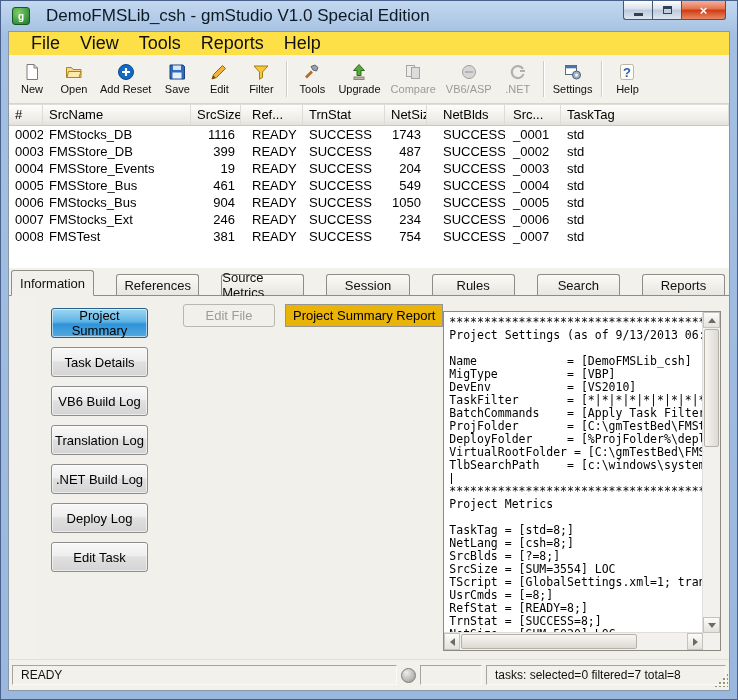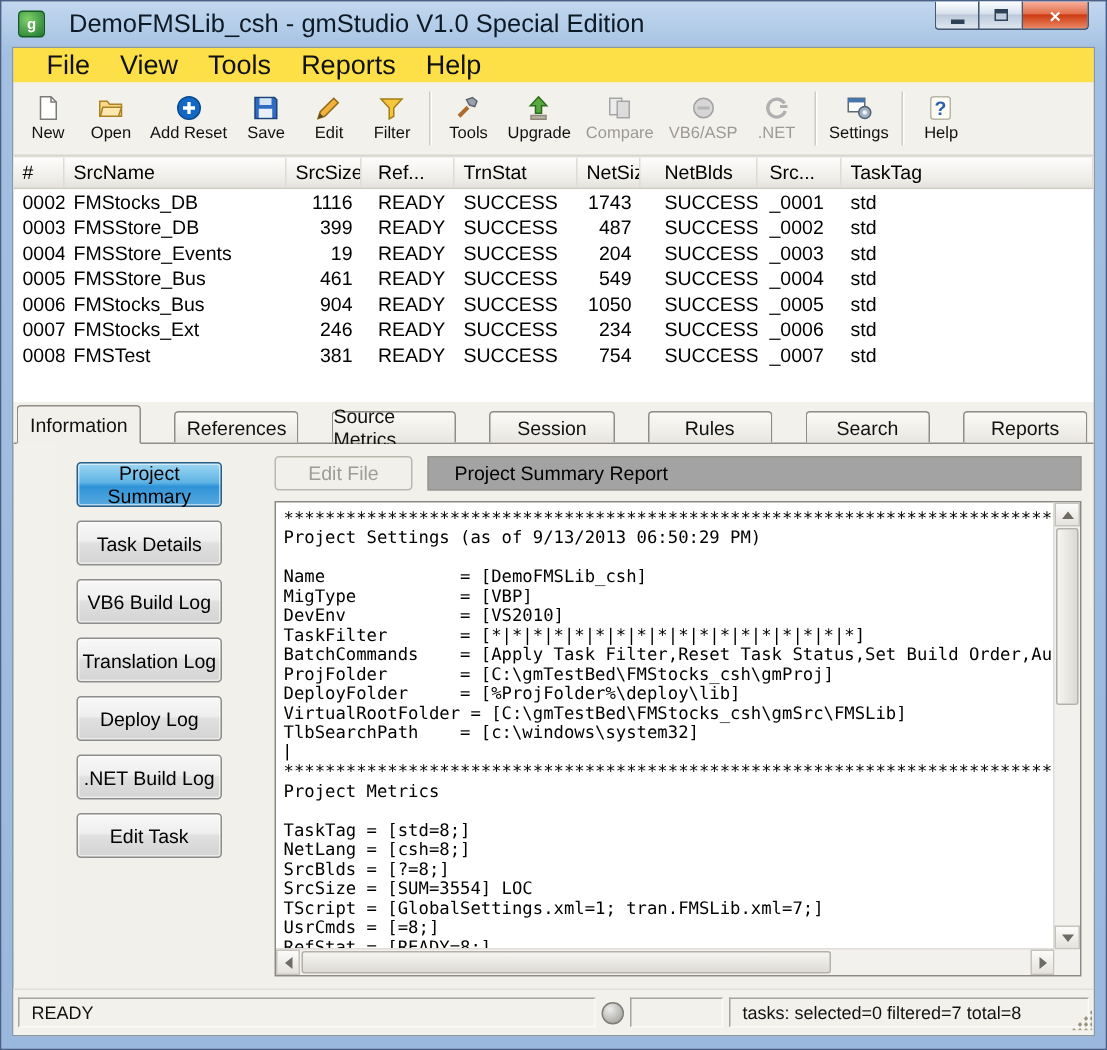--- a/index.html
+++ b/index.html
@@ -74,26 +74,26 @@
   
   .pane{flex:1;min-height:0;background:#f2f0ea;display:flex;margin-left:29px;}
   .sidebar{width:124px;flex:0 0 auto;padding:12px 0 0 13px;display:flex;flex-direction:column;gap:9px;}
   .side-btn{width:97px;height:30px;box-sizing:border-box;border:1px solid #8d8d8d;border-radius:3px;
             background:linear-gradient(#f8f8f8,#eeeeee 45%,#e0e0e0 50%,#d4d4d4);
             display:flex;align-items:center;justify-content:center;font-size:13px;color:#000;
             box-shadow:inset 0 0 0 1px rgba(255,255,255,.55);text-align:center;}
   .side-btn.active{border-color:#28608c;
             background:linear-gradient(#9ed6f2,#5fb4e5 45%,#2f93d8 55%,#57a9de);}
 
-  .detail{flex:1;min-width:0;padding:8px 8px 8px 8px;display:flex;flex-direction:column;}
+  .detail{flex:1;min-width:0;padding:8px 8px 8px 8px;display:flex;flex-direction:row;}
   .detail-top{display:flex;gap:10px;height:23px;flex:0 0 auto;}
   .edit-file-btn{width:92px;box-sizing:border-box;border:1px solid #bab7ae;border-radius:3px;background:#f1f0ea;
                  color:#9e9c95;font-size:13px;display:flex;align-items:center;justify-content:center;}
-  .report-title{flex:1;box-sizing:border-box;border:1px solid #979younger0;border:1px solid #979590;background:#a3a3a3;
-                font-size:13px;line-height:21px;padding:0 17px;white-space:nowrap;overflow:hidden;}
+  .report-title{flex:1;box-sizing:border-box;border:1px solid #979younger0;border:1px solid #979590;background:#eab308;
+                font-size:13px;line-height:21px;padding:0 7px;white-space:nowrap;overflow:hidden;}
 
   .text-area{flex:1;margin-top:7px;border:1px solid #8c8a83;background:#fff;position:relative;overflow:hidden;min-height:0;}
   .report-pre{margin:0;position:absolute;top:0;left:0;right:17px;bottom:17px;overflow:hidden;
               font-family:"DejaVu Sans Mono",monospace;font-size:11.5px;line-height:13px;
               padding:4px 5px;white-space:pre;color:#000;}
   .caret{position:absolute;left:7px;top:161px;width:1px;height:11px;background:#000;}
 
   .vscroll{position:absolute;top:0;right:0;bottom:17px;width:17px;background:#f2f1ed;border-left:1px solid #e0deda;}
   .hscroll{position:absolute;left:0;right:17px;bottom:0;height:17px;background:#f2f1ed;border-top:1px solid #e0deda;}
   .scroll-arrow{position:absolute;box-sizing:border-box;background:linear-gradient(#fbfbfa,#e4e2dc);
@@ -381,22 +381,22 @@
       <div class="tab">Search</div>
       <div class="tab">Reports</div>
     </div>
 
     <div class="pane">
       <div class="sidebar">
         <div class="side-btn active">Project Summary</div>
         <div class="side-btn">Task Details</div>
         <div class="side-btn">VB6 Build Log</div>
         <div class="side-btn">Translation Log</div>
+        <div class="side-btn">.NET Build Log</div>
         <div class="side-btn">Deploy Log</div>
-        <div class="side-btn">.NET Build Log</div>
         <div class="side-btn">Edit Task</div>
       </div>
 
       <div class="detail">
         <div class="detail-top">
           <div class="edit-file-btn">Edit File</div>
           <div class="report-title">Project Summary Report</div>
         </div>
         <div class="text-area">
           <pre class="report-pre">***************************************************************************

